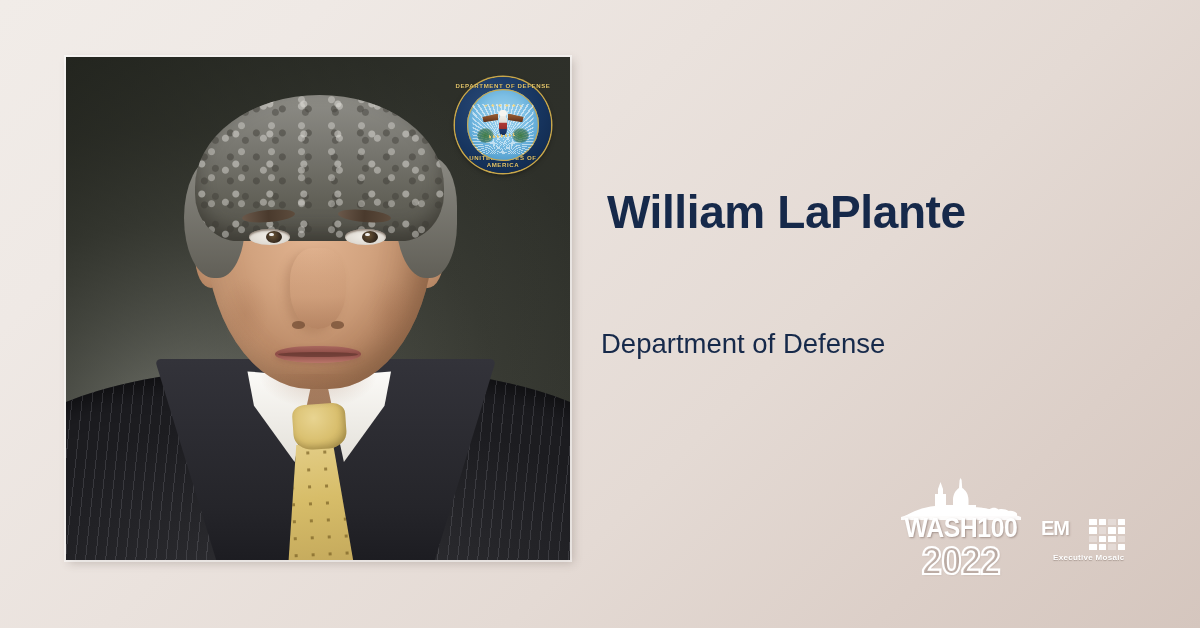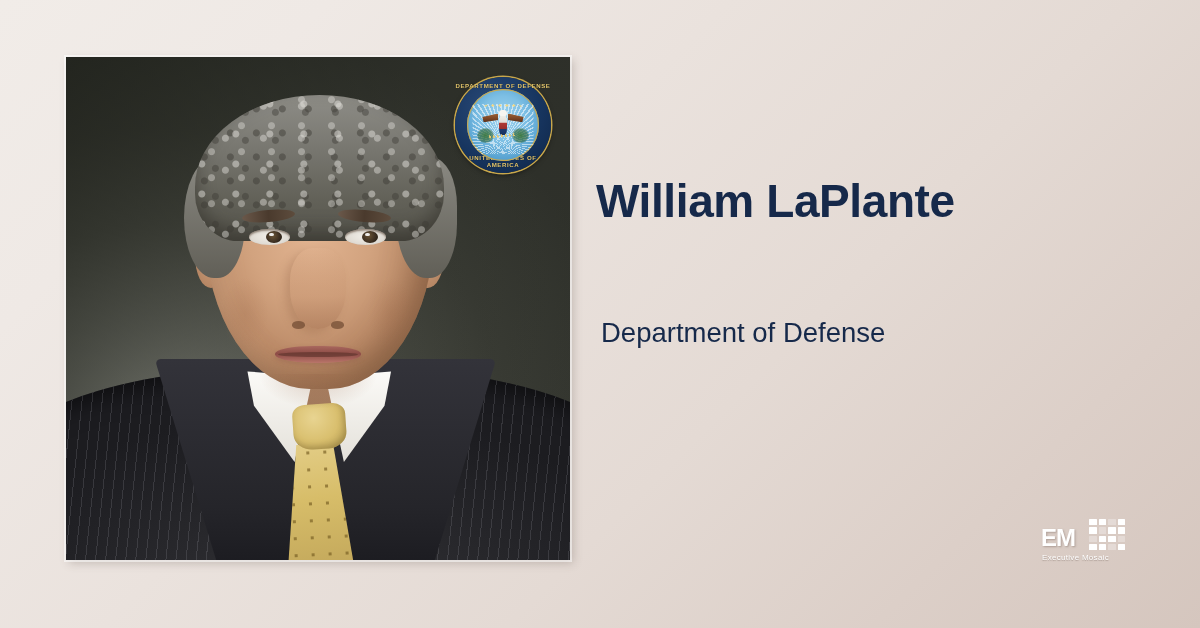--- a/index.html
+++ b/index.html
@@ -364,21 +364,21 @@
   .seal-text-bot { bottom: 5.5%; }
 
   
   #info { position: absolute; left: 595px; top: 176px; width: 560px; }
   #person-name {
     font-size: 46px;
     font-weight: bold;
     color: #16294a;
     letter-spacing: -0.4px;
     line-height: 1.05;
-    margin: 1px;
+    margin: 12px;
   }
   #role {
     margin: 24px 0 0 0;
     font-size: 27.5px;
     color: #16294a;
     line-height: 1.28;
     font-weight: normal;
   }
   #org {
     margin: 33px 0 0 6px;
@@ -430,46 +430,46 @@
 
   
   #em-logo {
     position: absolute;
     left: 1041px;
     top: 518px;
     width: 112px;
     height: 52px;
   }
   .em-mark {
-    font-size: 24px;
+    font-size: 20px;
     font-weight: bold;
     color: #ffffff;
     line-height: 1;
     letter-spacing: -1px;
     font-family: "Liberation Sans", sans-serif;
     text-shadow: 1px 1px 2px rgba(130,112,104,.5);
     position: absolute;
-    left: 0; top: 8px;
+    left: 0; top: 0;
   }
   .em-grid {
     position: absolute;
     left: 48px; top: 1px;
     width: 36px; height: 31px;
     display: grid;
     grid-template-columns: repeat(4, 1fr);
     grid-template-rows: repeat(4, 1fr);
     gap: 2px;
   }
   .em-grid i { background: #ffffff; display: block; border-radius: .5px;}
   .em-grid i.dim { background: rgba(255,255,255,0.30); }
   .em-sub {
     position: absolute;
-    left: 1px; top: 35px;
+    left: 12px; top: 35px;
     font-size: 8px;
-    font-weight: normal;
+    font-weight: bold;
     color: #ffffff;
     letter-spacing: .3px;
     font-family: "Liberation Sans", sans-serif;
     text-shadow: 0 1px 1px rgba(120,104,96,.5);
   }
 </style>
 </head>
 <body>
 
 <div id="card">
@@ -537,20 +537,34 @@
   </div>
 
   <div id="info">
     <h1 id="person-name">William LaPlante</h1>
     <p id="role">
       <br>
     </p>
     <p id="org">Department of Defense</p>
   </div>
 
+  <div id="wash100">
+    <svg class="skyline" viewBox="0 0 120 44">
+      <path fill="#ffffff" d="
+        M4,40 C14,34 24,31 34,30 L34,18 L37,18 L37,13 L39.5,6 L42,13 L42,18 L45,18 L45,29
+        L52,29 L52,24 C52,18 55,14 58,12 L58.6,4 L59.6,2 L60.6,4 L61.2,12
+        C64.5,14 67.5,18 67.5,24 L67.5,29 L75,29 L75,32
+        C80,31.5 84,32 88,33.5 C91,31 95,31 97.5,33.5 C101,32.5 105,33.5 108,35
+        C111,34.5 114,35.5 116,37.5 L116,40 Z"></path>
+      <path fill="#ffffff" opacity="0.92" d="
+        M0,41 C20,34 42,30.5 60,30.5 C78,30.5 100,34 120,41 L120,44 L0,44 Z"></path>
+    </svg>
+    <div class="wash-word">WASH100</div>
+    <div class="wash-year">2022</div>
+  </div>
 
   <div id="em-logo">
     <div class="em-mark">EM</div>
     <div class="em-grid">
       <i></i>
       <i></i>
       <i class="dim"></i>
       <i></i>
       <i></i>
       <i class="dim"></i>

